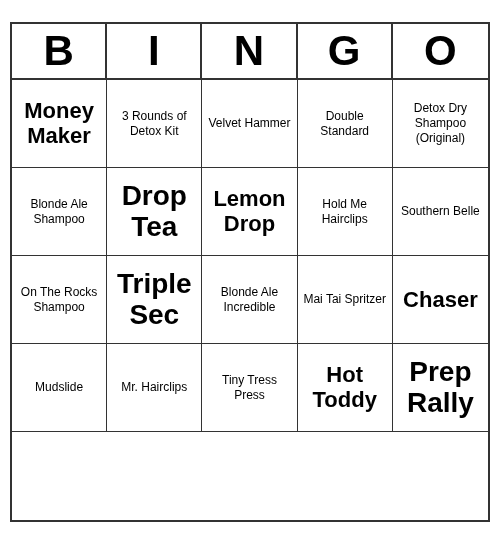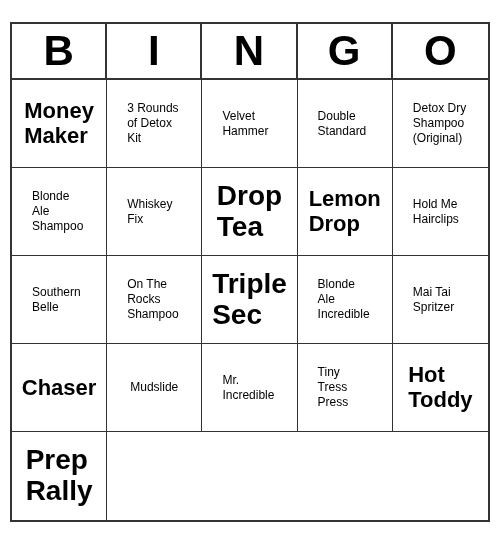--- a/index.html
+++ b/index.html
@@ -48,21 +48,22 @@
       grid-template-columns: repeat(5, 1fr);
       grid-template-rows: repeat(5, 1fr);
     }
 
     .bingo-cell {
       border-right: 1.5px solid #333;
       border-bottom: 1.5px solid #333;
       display: flex;
       align-items: center;
       justify-content: center;
-      padding: 4px 20px;
+      text-align: center;
+      padding: 4px 5px;
       height: 88px;
       font-size: 12px;
       line-height: 1.25;
       overflow: hidden;
     }
 
     .bingo-cell:nth-child(5n) {
       border-right: none;
     }
 
@@ -99,29 +100,28 @@
     <div class="bingo-header-cell">G</div>
     <div class="bingo-header-cell">O</div>
   </div>
   <div class="bingo-grid" id="bingo-grid">
   <div class="bingo-cell large-text">Money Maker</div>
       <div class="bingo-cell">3 Rounds of Detox Kit</div>
       <div class="bingo-cell">Velvet Hammer</div>
       <div class="bingo-cell">Double Standard</div>
       <div class="bingo-cell">Detox Dry Shampoo (Original)</div>
       <div class="bingo-cell">Blonde Ale Shampoo</div>
-      <div class="bingo-cell">Whiskey Fix</div>
       <div class="bingo-cell xlarge-text">Drop Tea</div>
       <div class="bingo-cell large-text">Lemon Drop</div>
       <div class="bingo-cell">Hold Me Hairclips</div>
       <div class="bingo-cell">Southern Belle</div>
       <div class="bingo-cell">On The Rocks Shampoo</div>
       <div class="bingo-cell xlarge-text">Triple Sec</div>
       <div class="bingo-cell">Blonde Ale Incredible</div>
       <div class="bingo-cell">Mai Tai Spritzer</div>
       <div class="bingo-cell large-text">Chaser</div>
       <div class="bingo-cell">Mudslide</div>
-      <div class="bingo-cell">Mr. Incredible</div>
+      <div class="bingo-cell">Mr. Hairclips</div>
       <div class="bingo-cell">Tiny Tress Press</div>
       <div class="bingo-cell large-text">Hot Toddy</div>
       <div class="bingo-cell xlarge-text">Prep Rally</div>
     </div>
 </div>
 
 </body></html>

